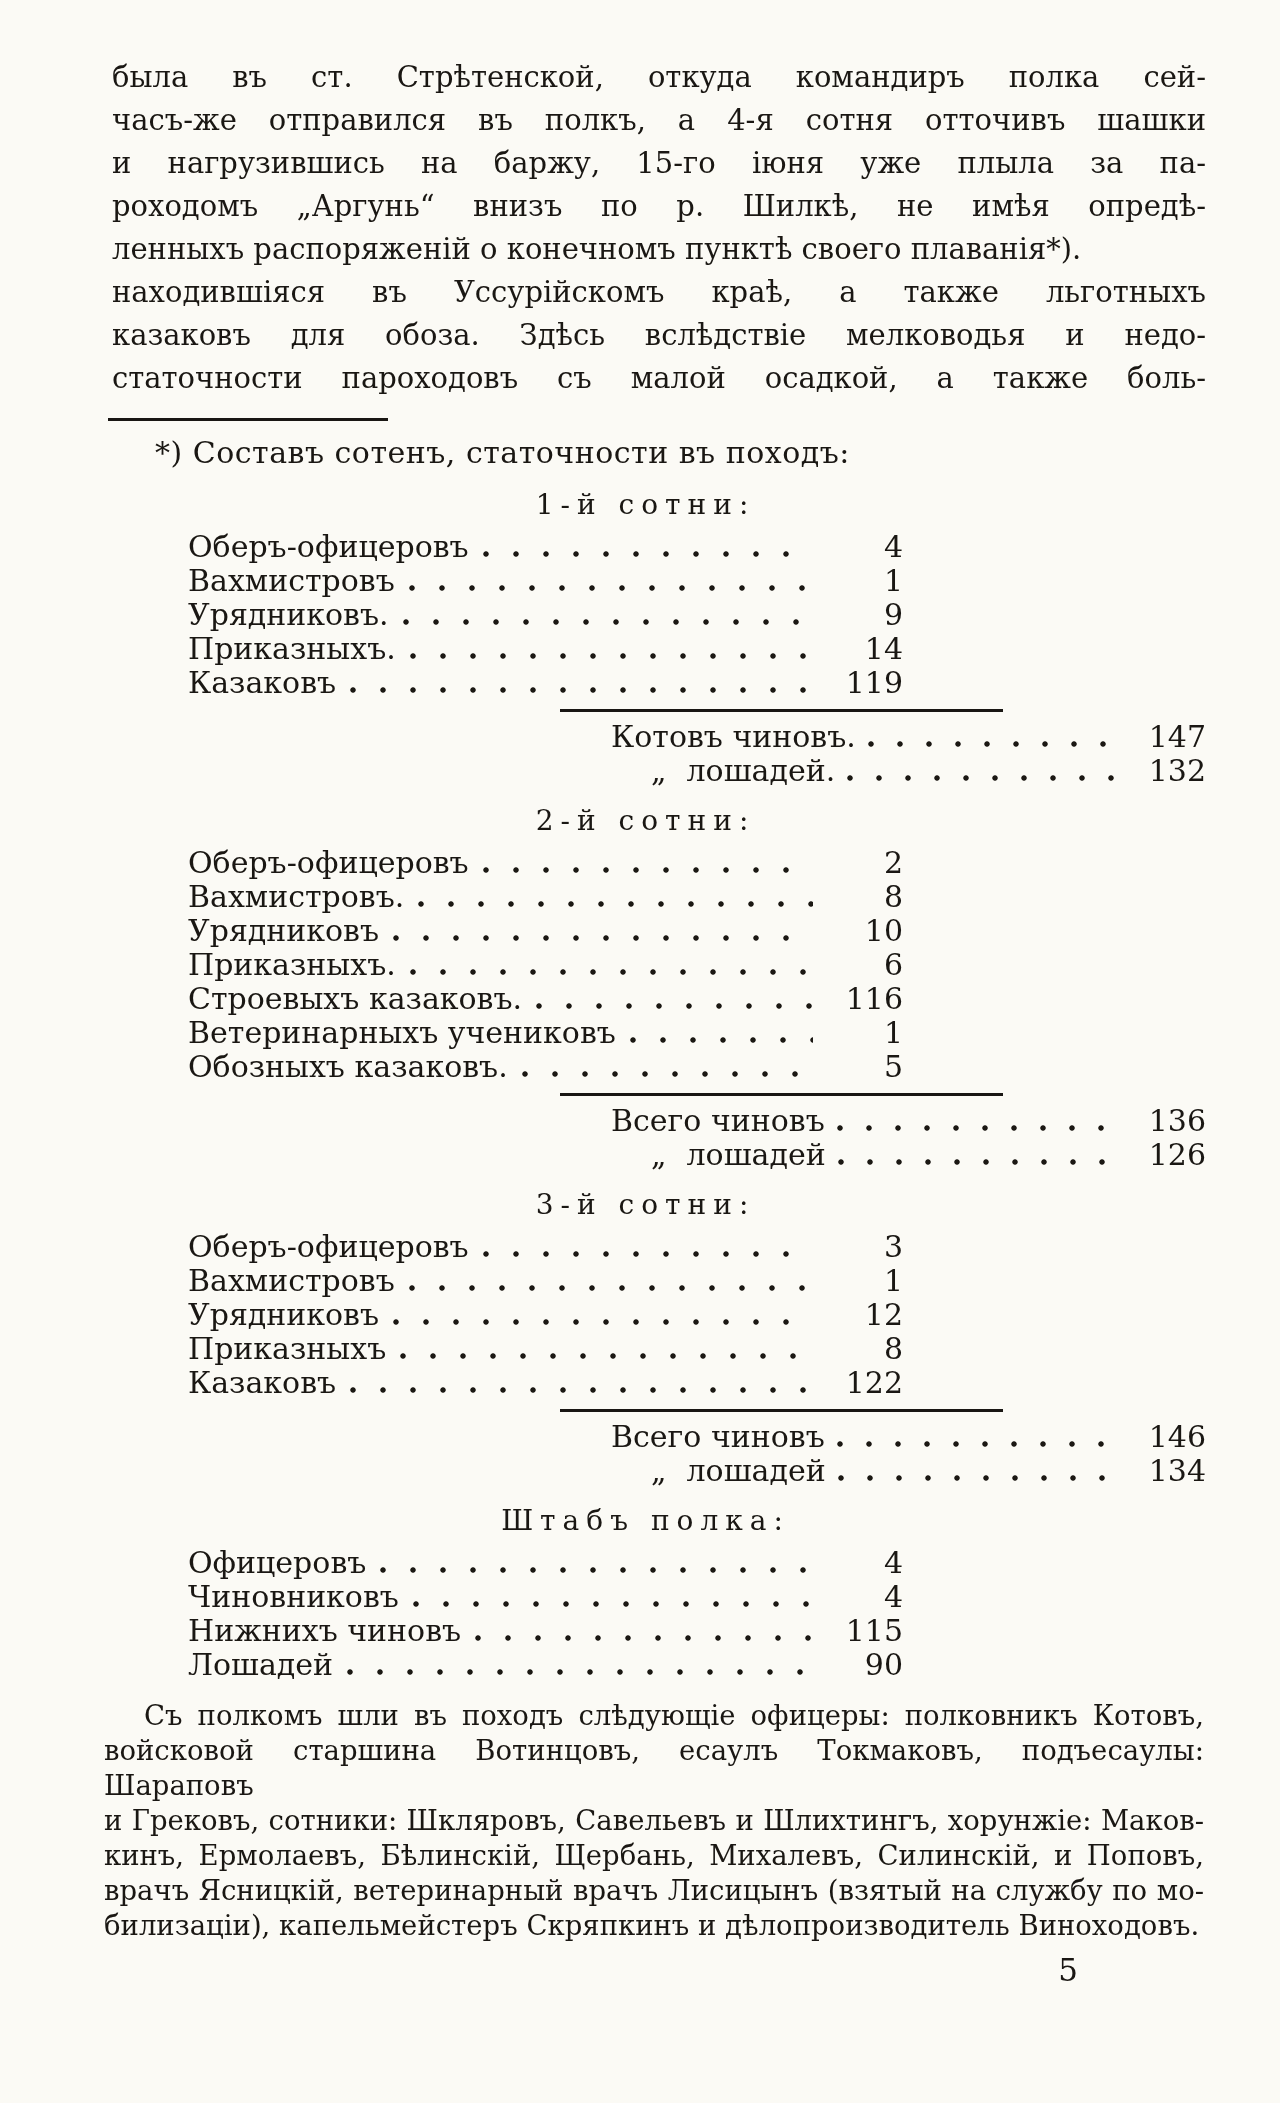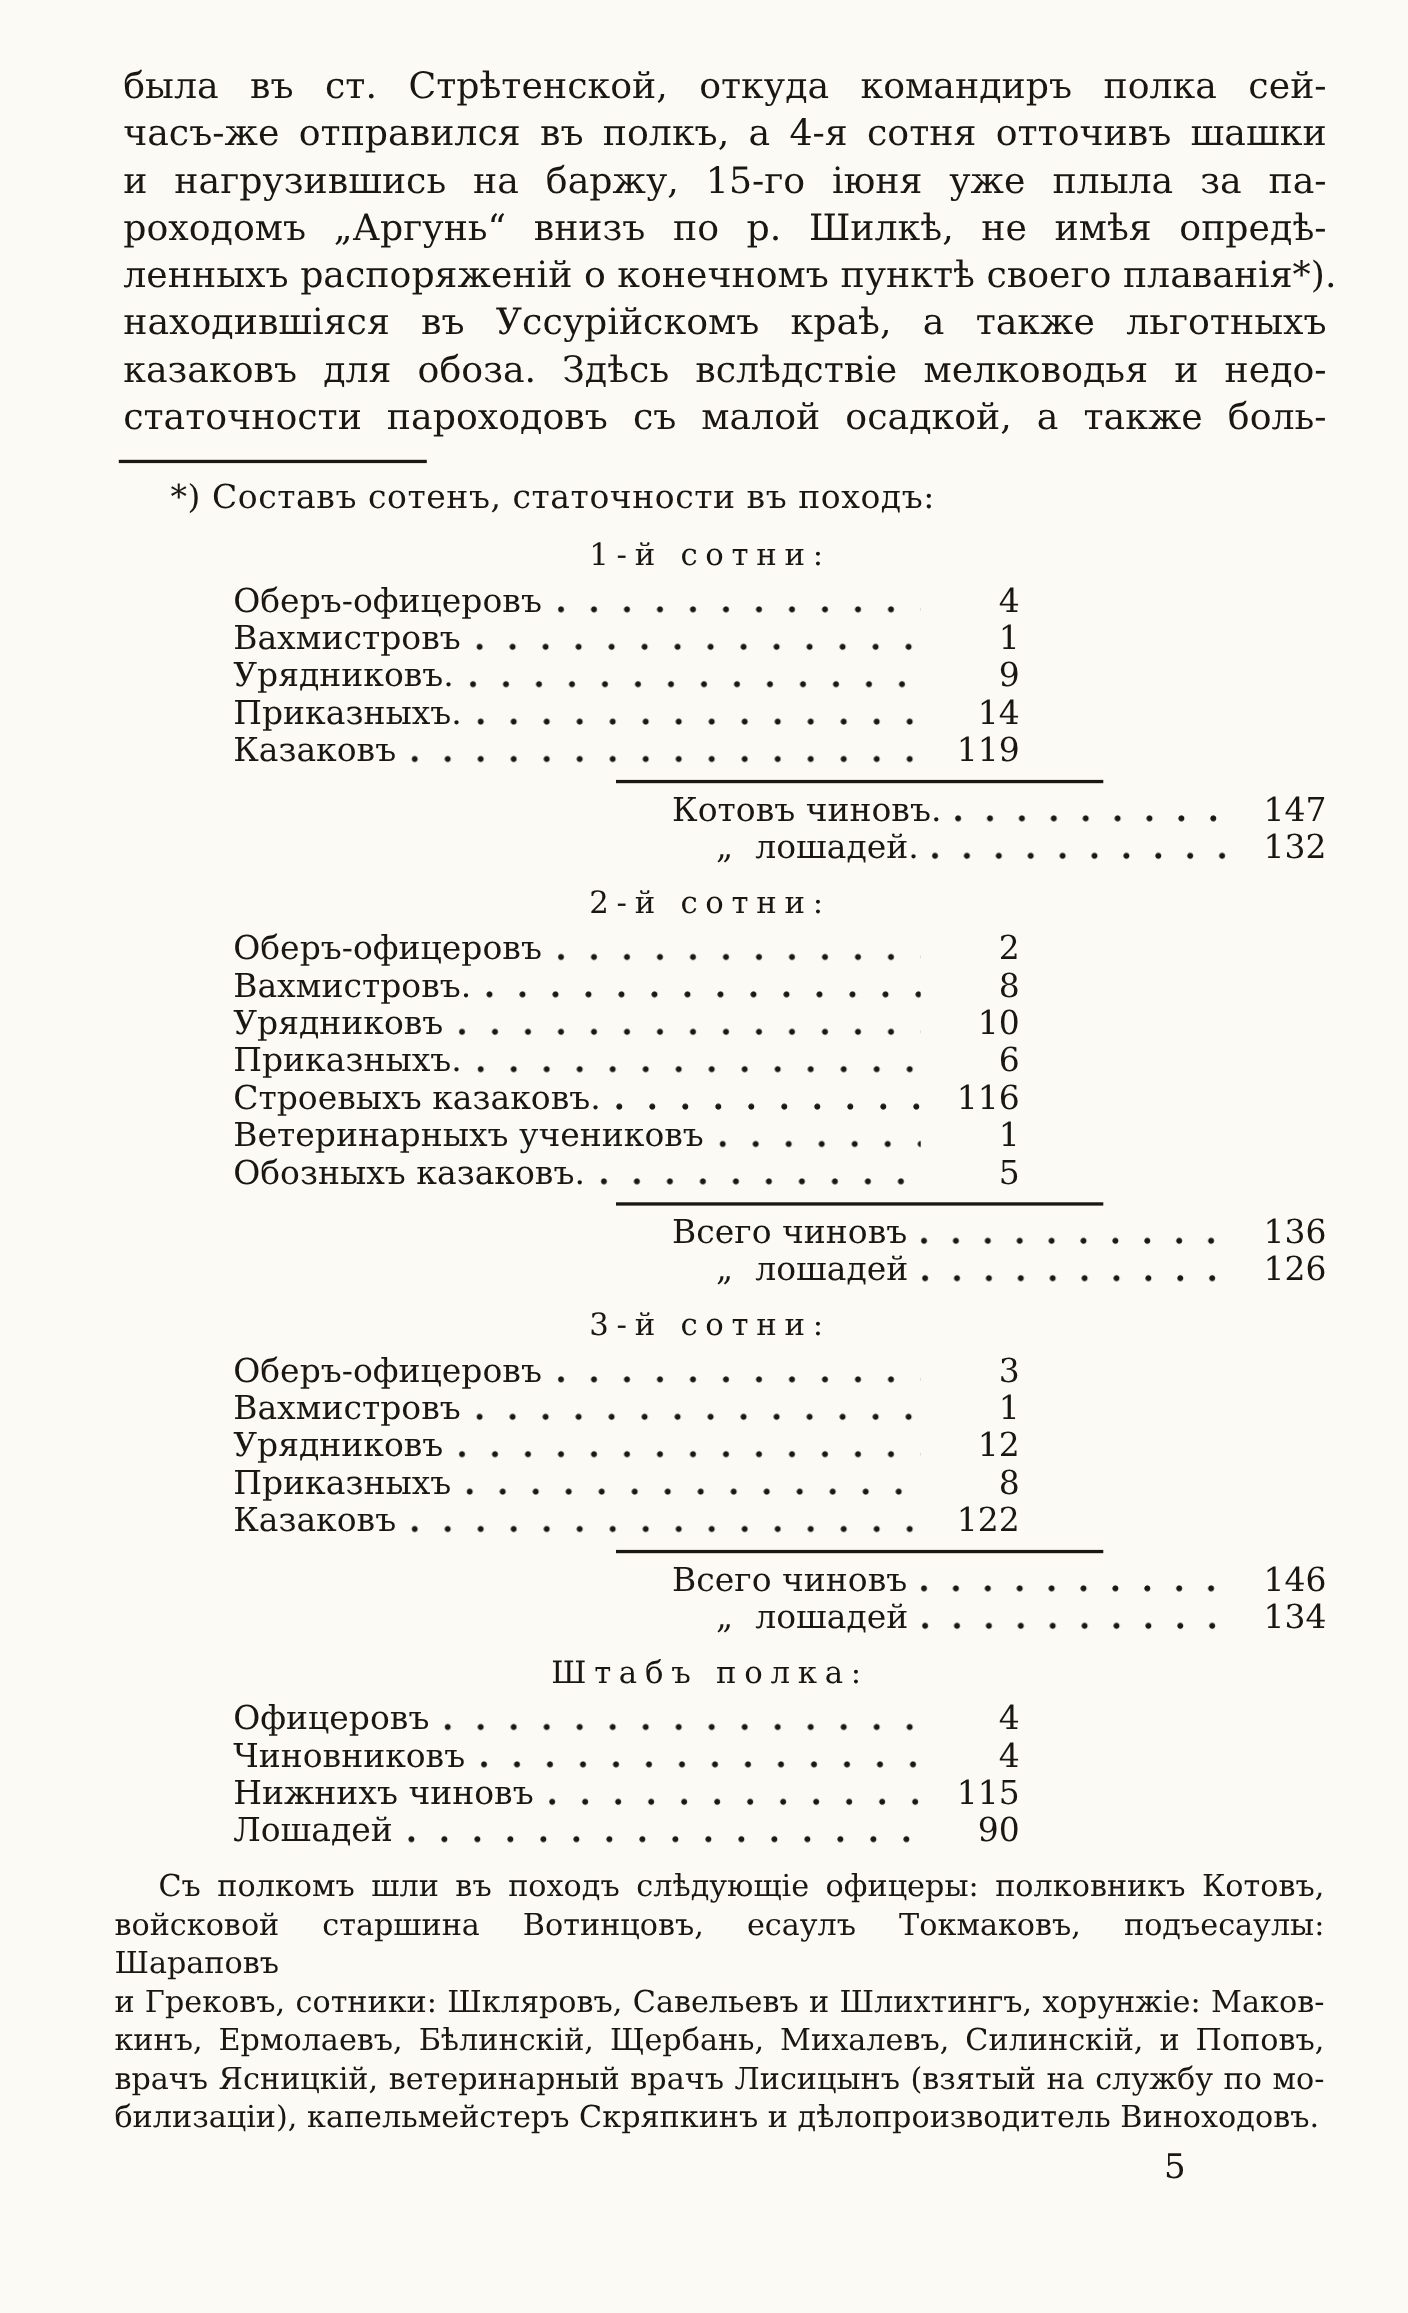--- a/index.html
+++ b/index.html
@@ -9,21 +9,21 @@
     margin:0 auto;
     background:#fbfaf5;
     color:#1a1713;
     font-family:"DejaVu Serif","Liberation Serif",serif;
     box-sizing:border-box;
     padding:56px 74px 0 112px;
     overflow:hidden;
   }
   
   .mainline {
-    font-size:33px; line-height:43px;
+    font-size:29px; line-height:43px;
     white-space:nowrap;
   }
   .jline { white-space:normal; text-align:justify; text-align-last:justify; }
   .indent { text-indent:38px; }
 
   
   .fn-rule {
     border:none; border-top:3px solid #191613;
     width:280px; margin:18px 0 13px -4px;
   }
@@ -35,21 +35,21 @@
 
   
   .sec-head {
     width:715px; margin:16px 0 8px 176px;
     text-align:center;
     font-size:28px; line-height:34px;
     letter-spacing:7px;
   }
 
   
-  .ftable { margin-left:100px; width:715px; }
+  .ftable { margin-left:76px; width:715px; }
   .frow { display:flex; align-items:baseline; font-size:30px; line-height:34px; }
   .frow .lbl { white-space:pre; }
   .frow .dots { flex:1 1 auto; position:relative; align-self:stretch; }
   .frow .dots::after {
     content:""; position:absolute; left:14px; right:10px; bottom:7px; height:6px;
     background-image:radial-gradient(circle at 3px 3px, #1b1813 2.3px, rgba(0,0,0,0) 3.1px);
     background-size:30px 6px; background-repeat:repeat-x;
   }
   .frow .val { width:80px; text-align:right; white-space:pre; }
 

